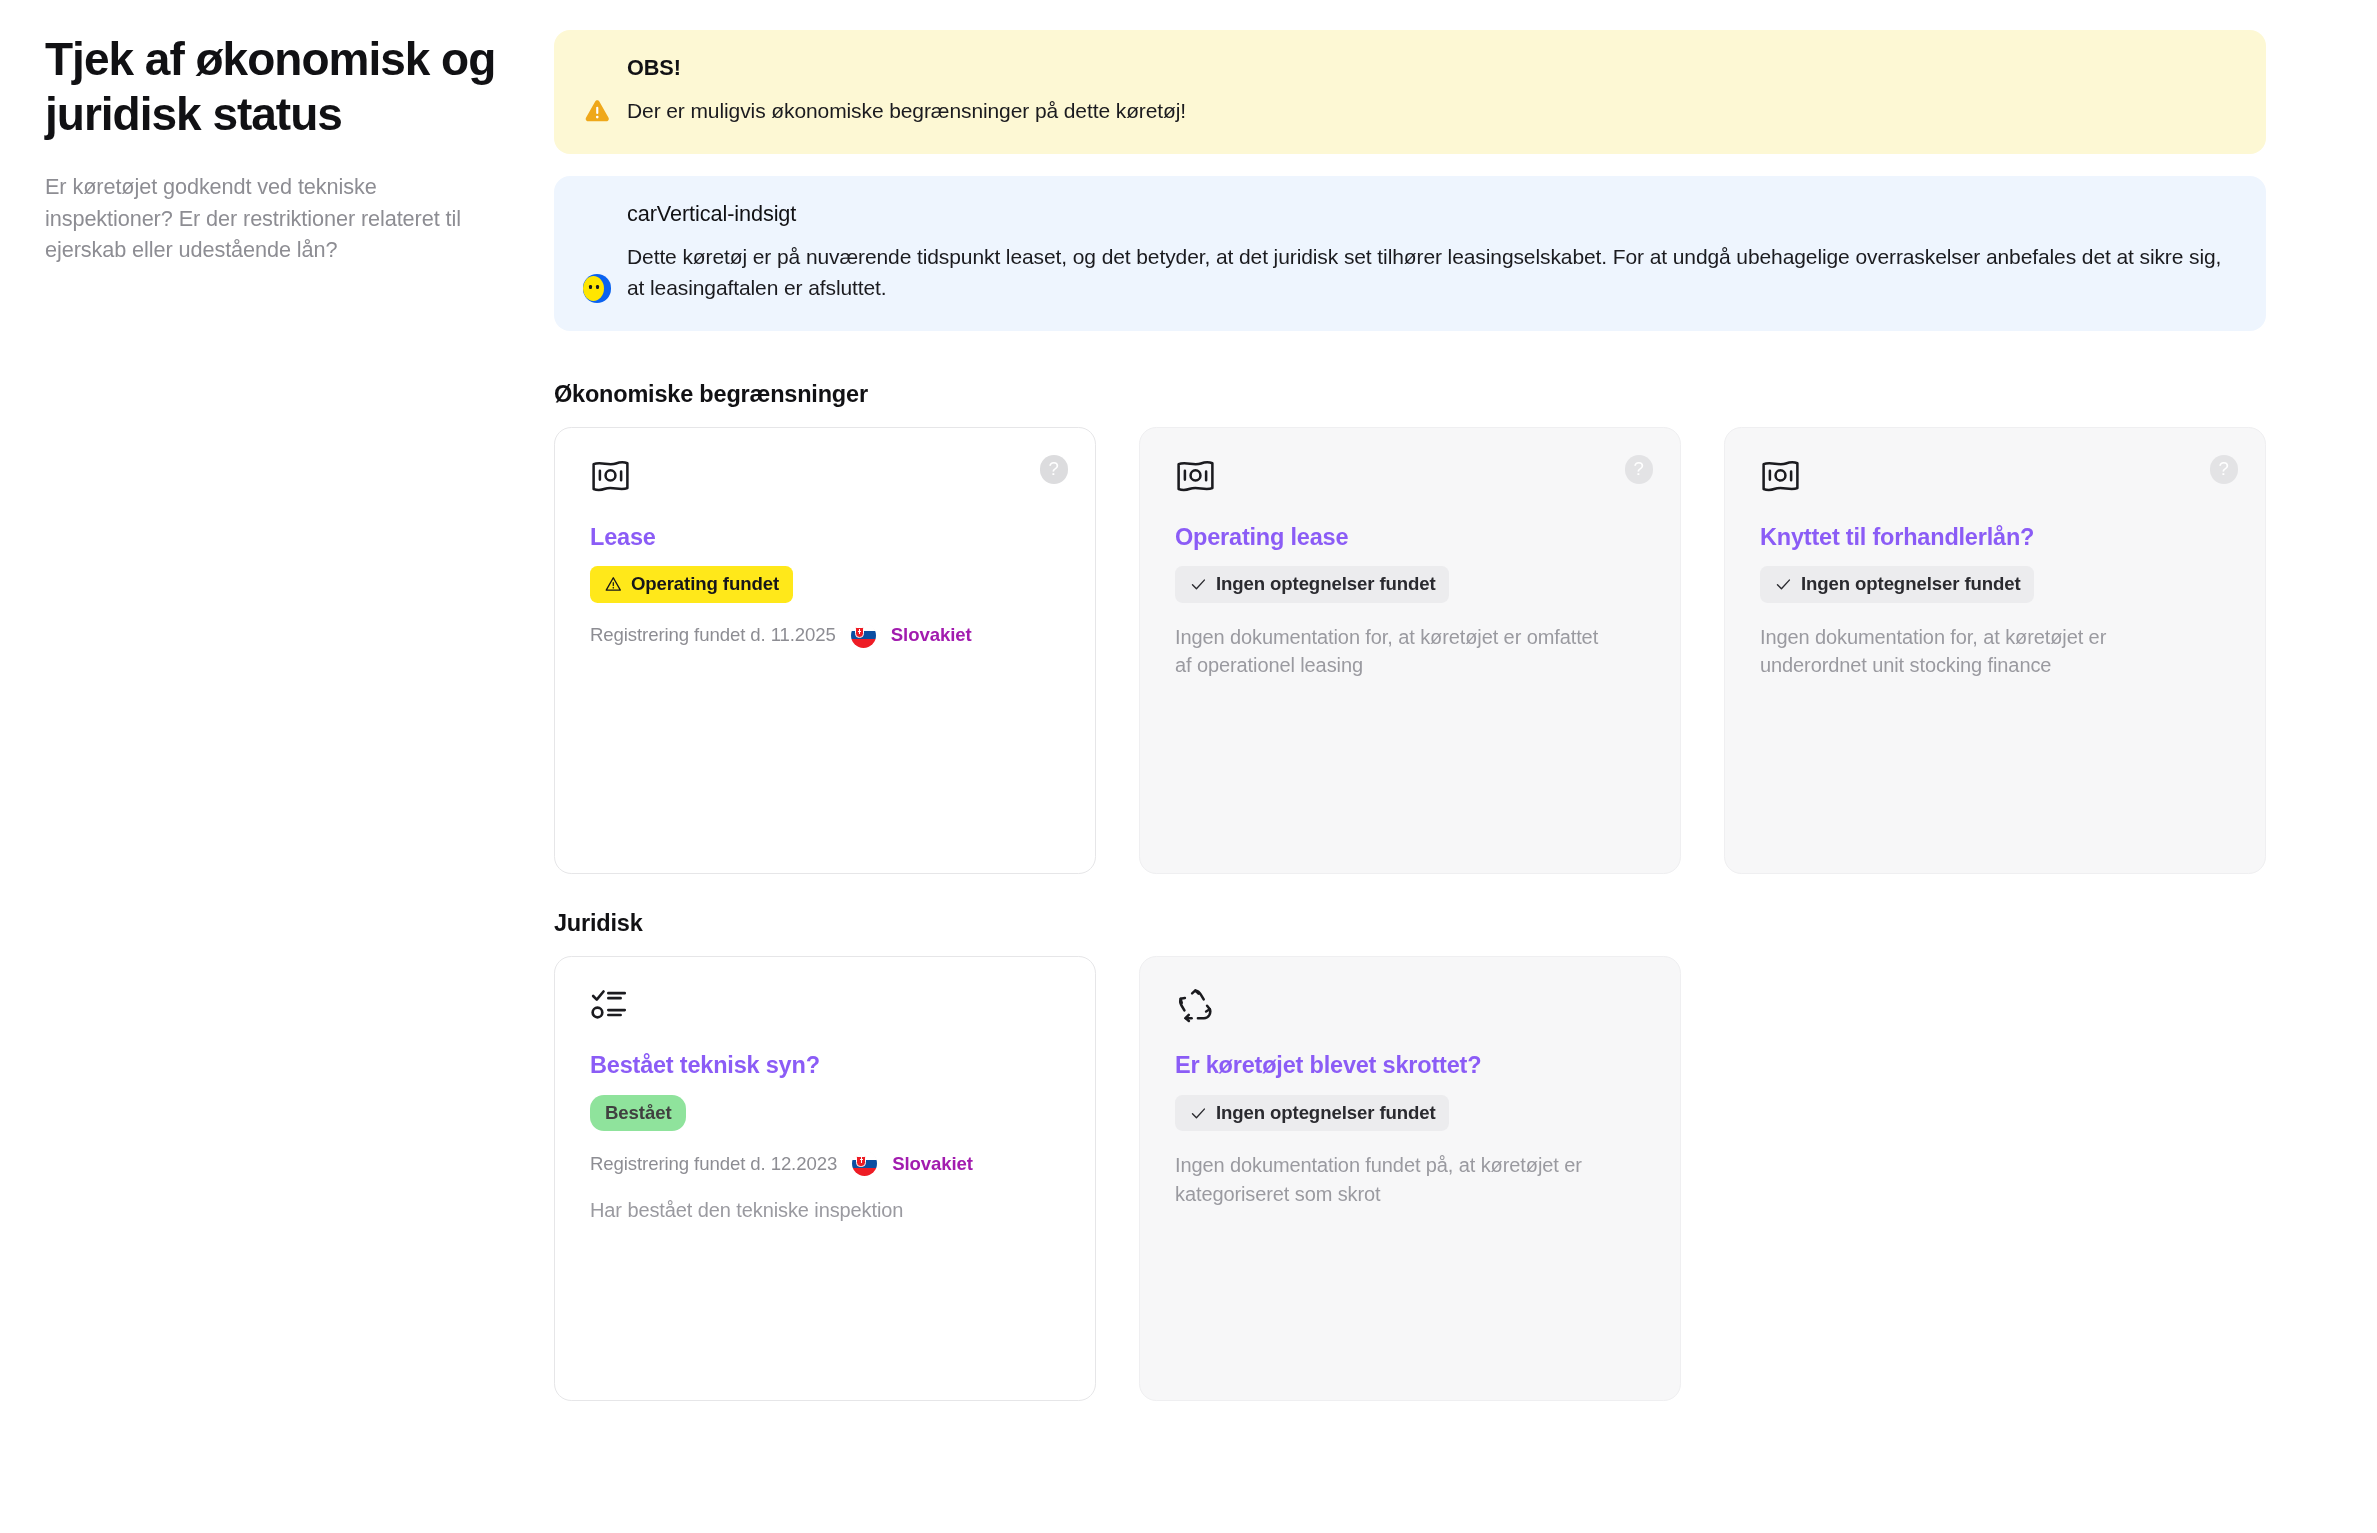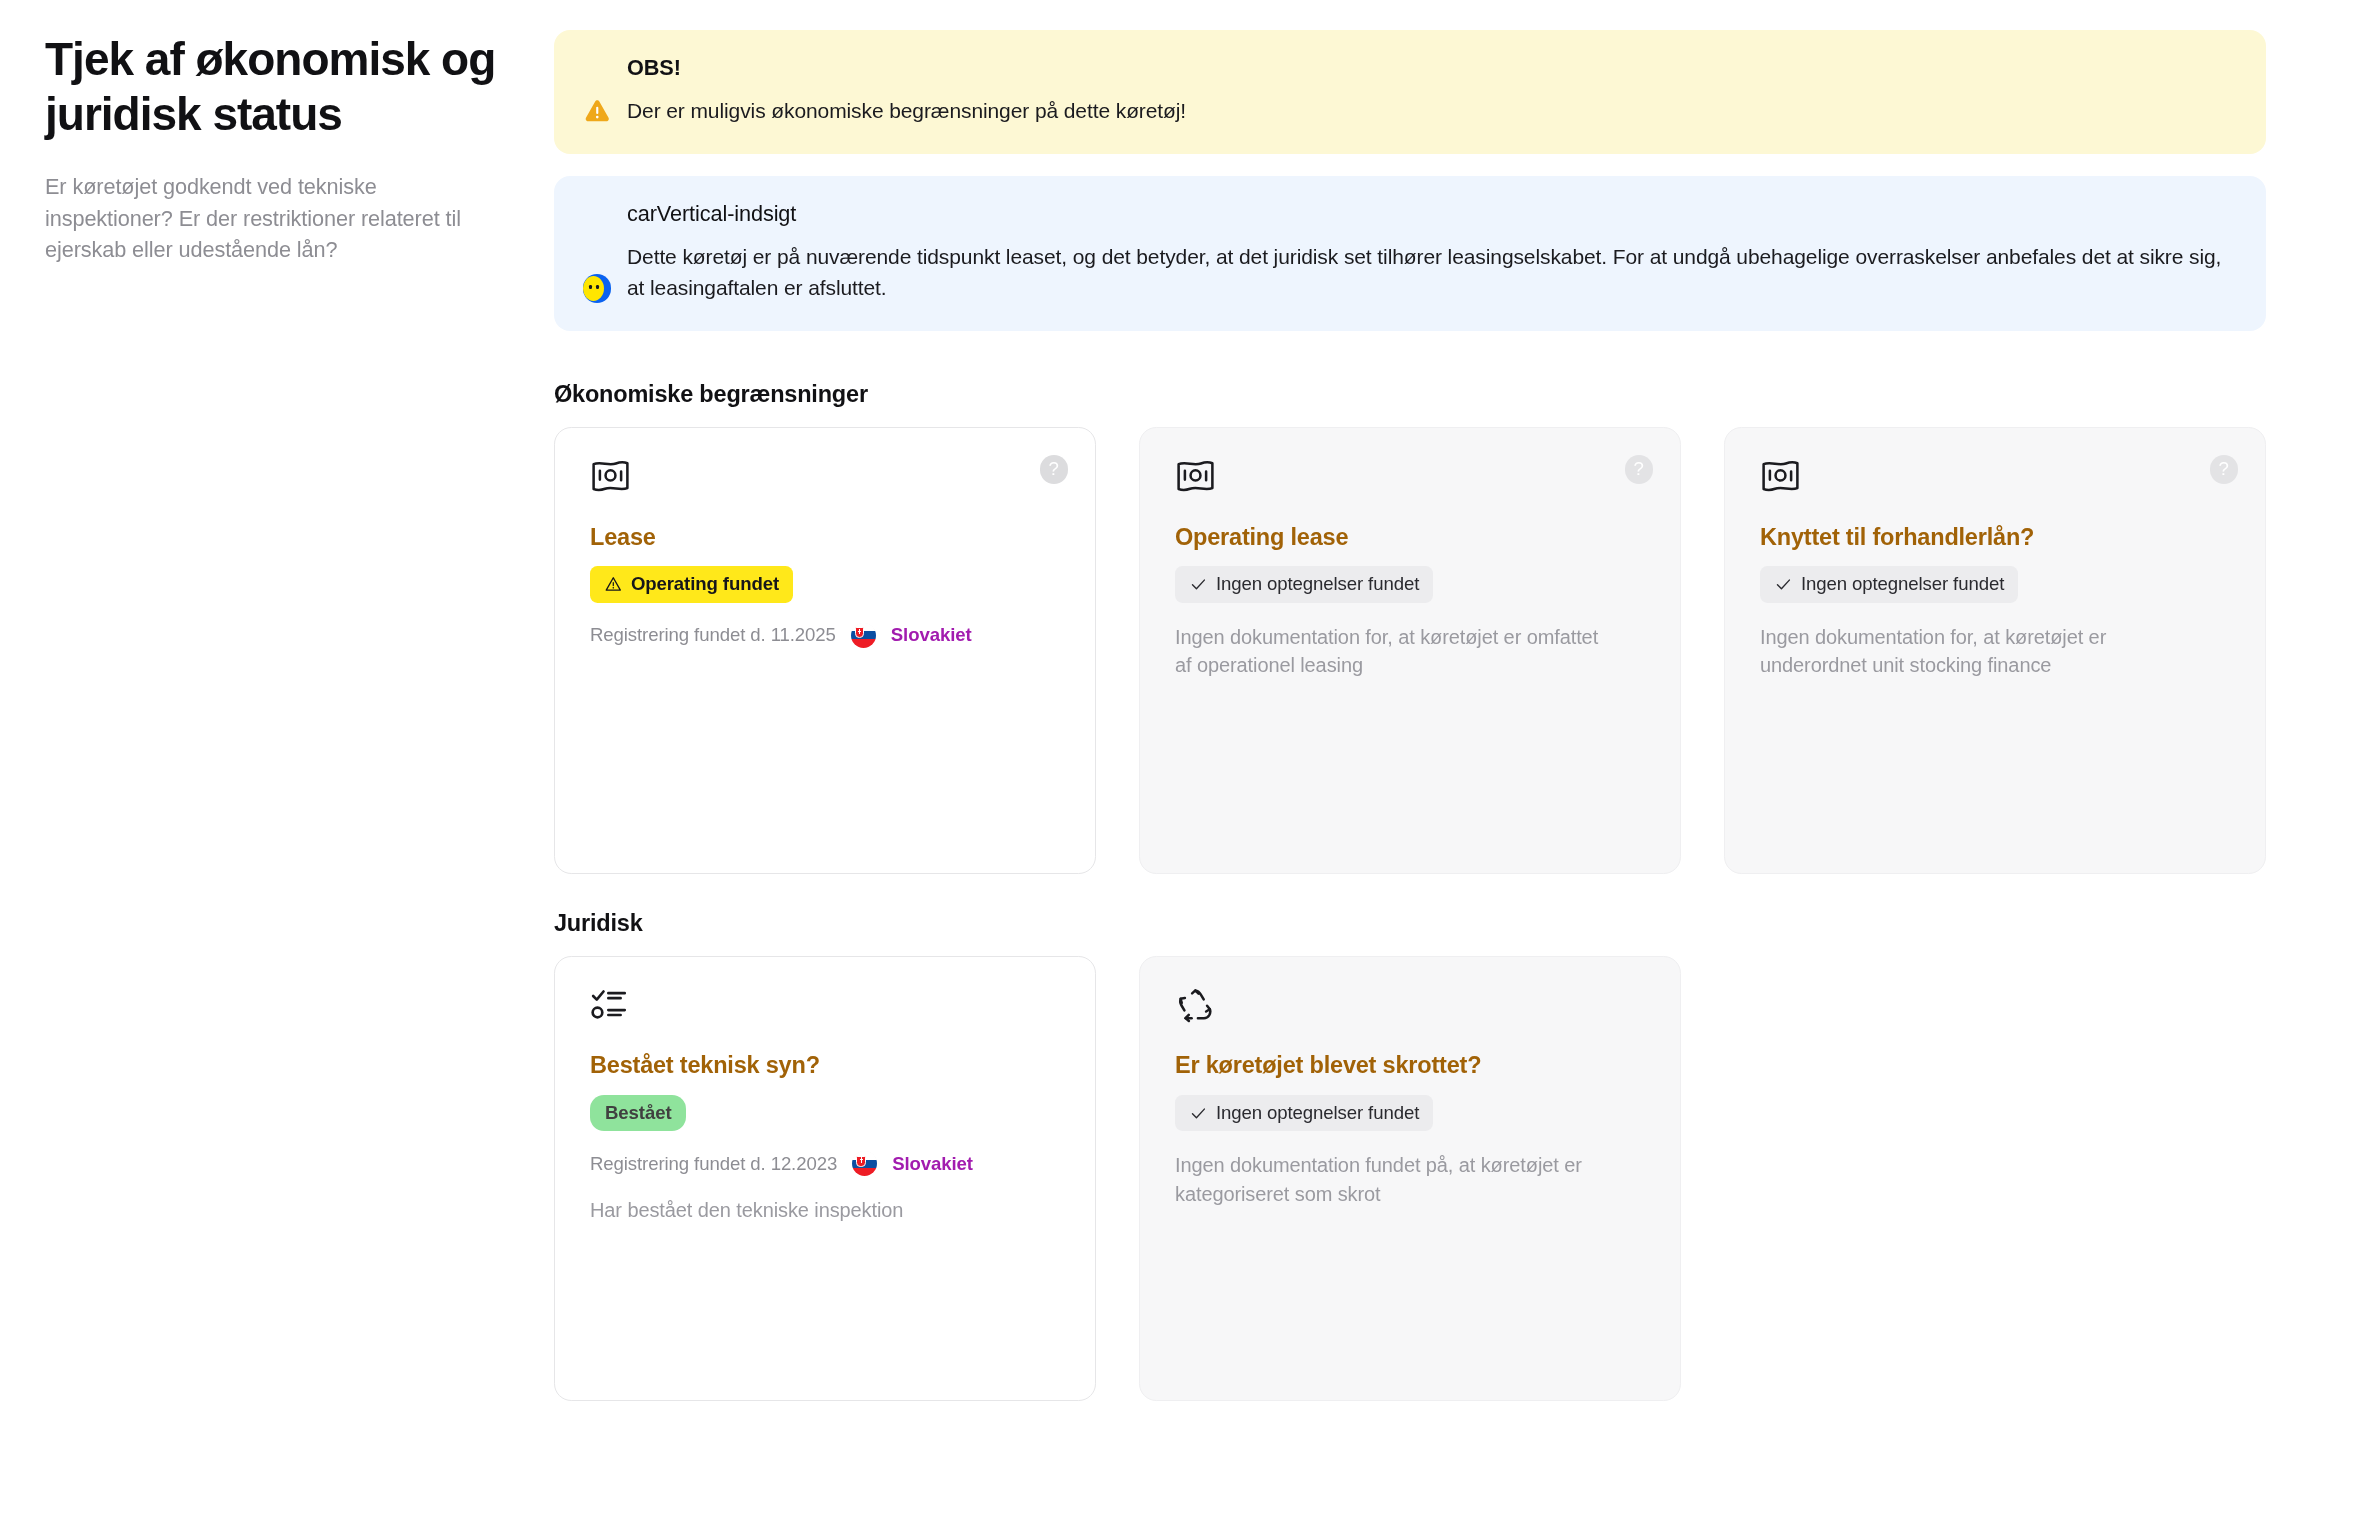--- a/index.html
+++ b/index.html
@@ -168,41 +168,41 @@
     cursor: pointer;
     user-select: none;
   }
   .card.muted .help-dot { background: #e3e3e5; }
 
   .card-icon { width: 41px; height: 36px; display: block; margin-bottom: 28.5px; }
 
   .card-title {
     font-size: 23.5px;
     font-weight: 700;
-    color: #a16207;
+    color: #8b5cf6;
     letter-spacing: -0.2px;
     line-height: 1.22;
     margin-bottom: 15px;
   }
 
   
   .badge {
     display: inline-flex;
     align-items: center;
     gap: 8.7px;
     border-radius: 7.4px;
     padding: 8px 13.6px;
     font-size: 18.6px;
     line-height: 1.1;
     letter-spacing: -0.1px;
     vertical-align: middle;
   }
   .badge.yellow { background: #ffe81a; color: #16161a; font-weight: 700; }
   .badge.green  { background: #8fe39c; color: #404040; font-weight: 700; padding: 8px 15px; border-radius: 14px; }
-  .badge.neutral{ background: #ececee; color: #2a2a2f; font-weight: 400; }
+  .badge.neutral{ background: #ececee; color: #2a2a2f; font-weight: 700; }
 
   .badge .b-ico { width: 18.6px; height: 18.6px; flex: 0 0 auto; display:block; }
 
   
   .meta-row {
     margin-top: 20px;
     display: flex;
     align-items: center;
     gap: 15px;
     font-size: 18.6px;

